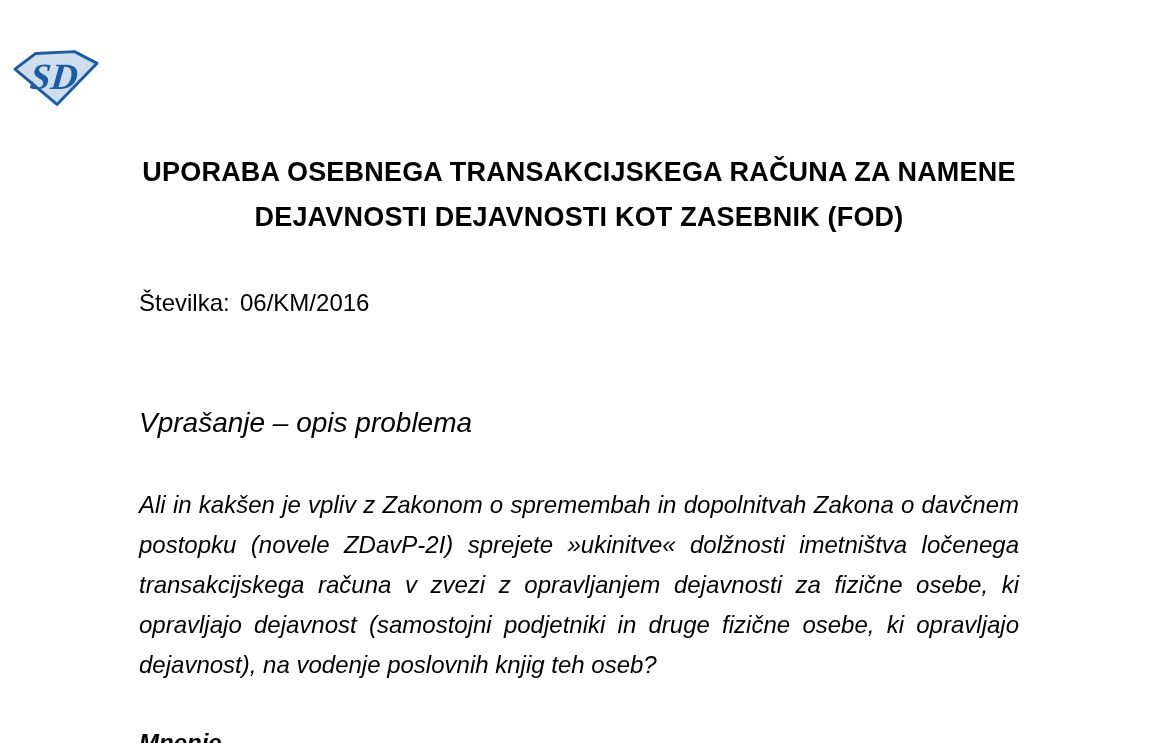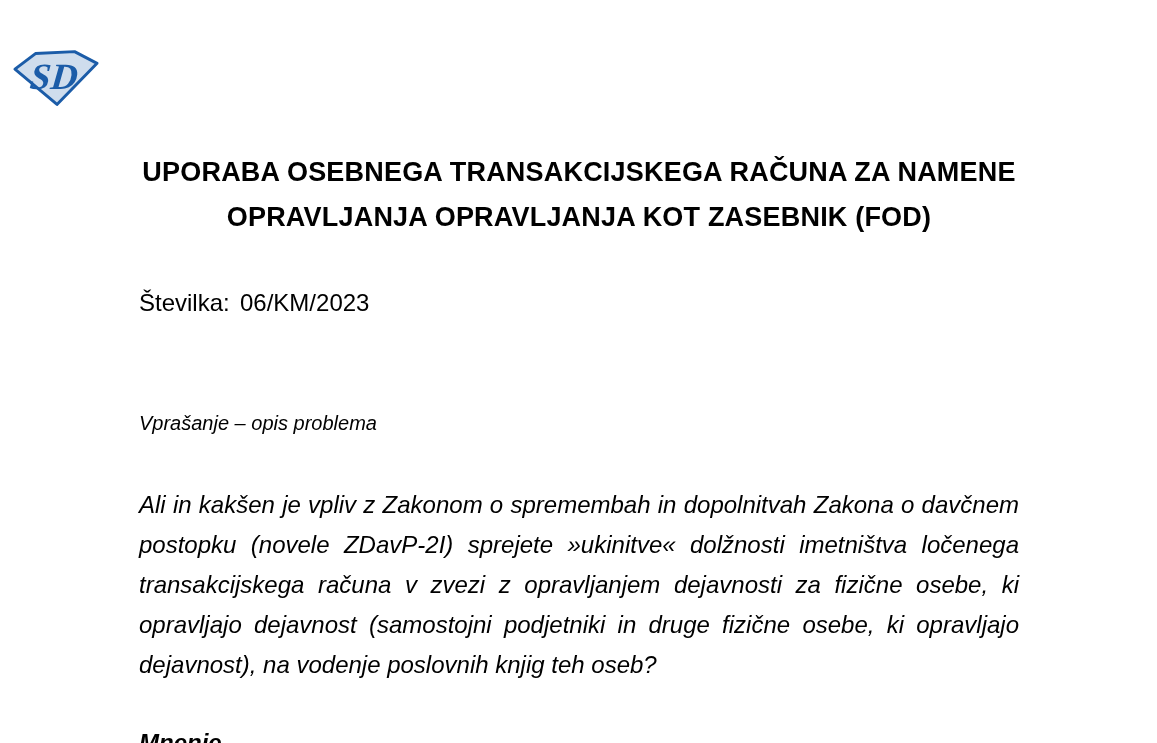--- a/index.html
+++ b/index.html
@@ -38,21 +38,21 @@
     left: 139px;
     top: 283px;
     font-size: 24px;
     line-height: 40px;
   }
   .meta-label { display: inline-block; width: 101px; }
   .question-heading {
     position: absolute;
     left: 139px;
     top: 403px;
-    font-size: 20px;
+    font-size: 28px;
     line-height: 40px;
     font-style: italic;
   }
   .body-text {
     position: absolute;
     left: 139px;
     top: 485px;
     width: 880px;
     margin: 0;
     font-size: 24px;
@@ -77,26 +77,26 @@
 
   <div class="logo">
     <svg viewBox="0 0 90 58">
       <path d="M3,20 L24,4 L64,2 L87,14 L46,56 Z" stroke="#1b5ca8" stroke-width="3" stroke-linejoin="round" fill="#cfdded"></path>
       <text x="46" y="40" text-anchor="middle" font-family="Liberation Serif, serif" font-size="38" font-weight="bold" font-style="italic" transform="skewX(-6)" fill="#1b5ca8">SD</text>
     </svg>
   </div>
 
   <h1 class="title">
     <span class="title-line">UPORABA OSEBNEGA TRANSAKCIJSKEGA RAČUNA ZA NAMENE</span>
-    <span class="title-line">OPRAVLJANJA OPRAVLJANJA KOT ZASEBNIK (FOD)</span>
+    <span class="title-line">DEJAVNOSTI DEJAVNOSTI KOT ZASEBNIK (FOD)</span>
   </h1>
 
   <div class="meta">
     <div class="meta-row">
-      <span class="meta-label">Številka:</span><span class="meta-value">06/KM/2023</span>
+      <span class="meta-label">Številka:</span><span class="meta-value">06/KM/2016</span>
     </div>
   </div>
 
   <div class="question-heading">Vprašanje – opis problema</div>
 
   <p class="body-text">Ali in kakšen je vpliv z Zakonom o spremembah in dopolnitvah Zakona o davčnem postopku (novele ZDavP-2I) sprejete »ukinitve« dolžnosti imetništva ločenega transakcijskega računa v zvezi z opravljanjem dejavnosti za fizične osebe, ki opravljajo dejavnost (samostojni podjetniki in druge fizične osebe, ki opravljajo dejavnost), na vodenje poslovnih knjig teh oseb?</p>
 
   <div class="next-heading">Mnenje</div>
 
 </div>

